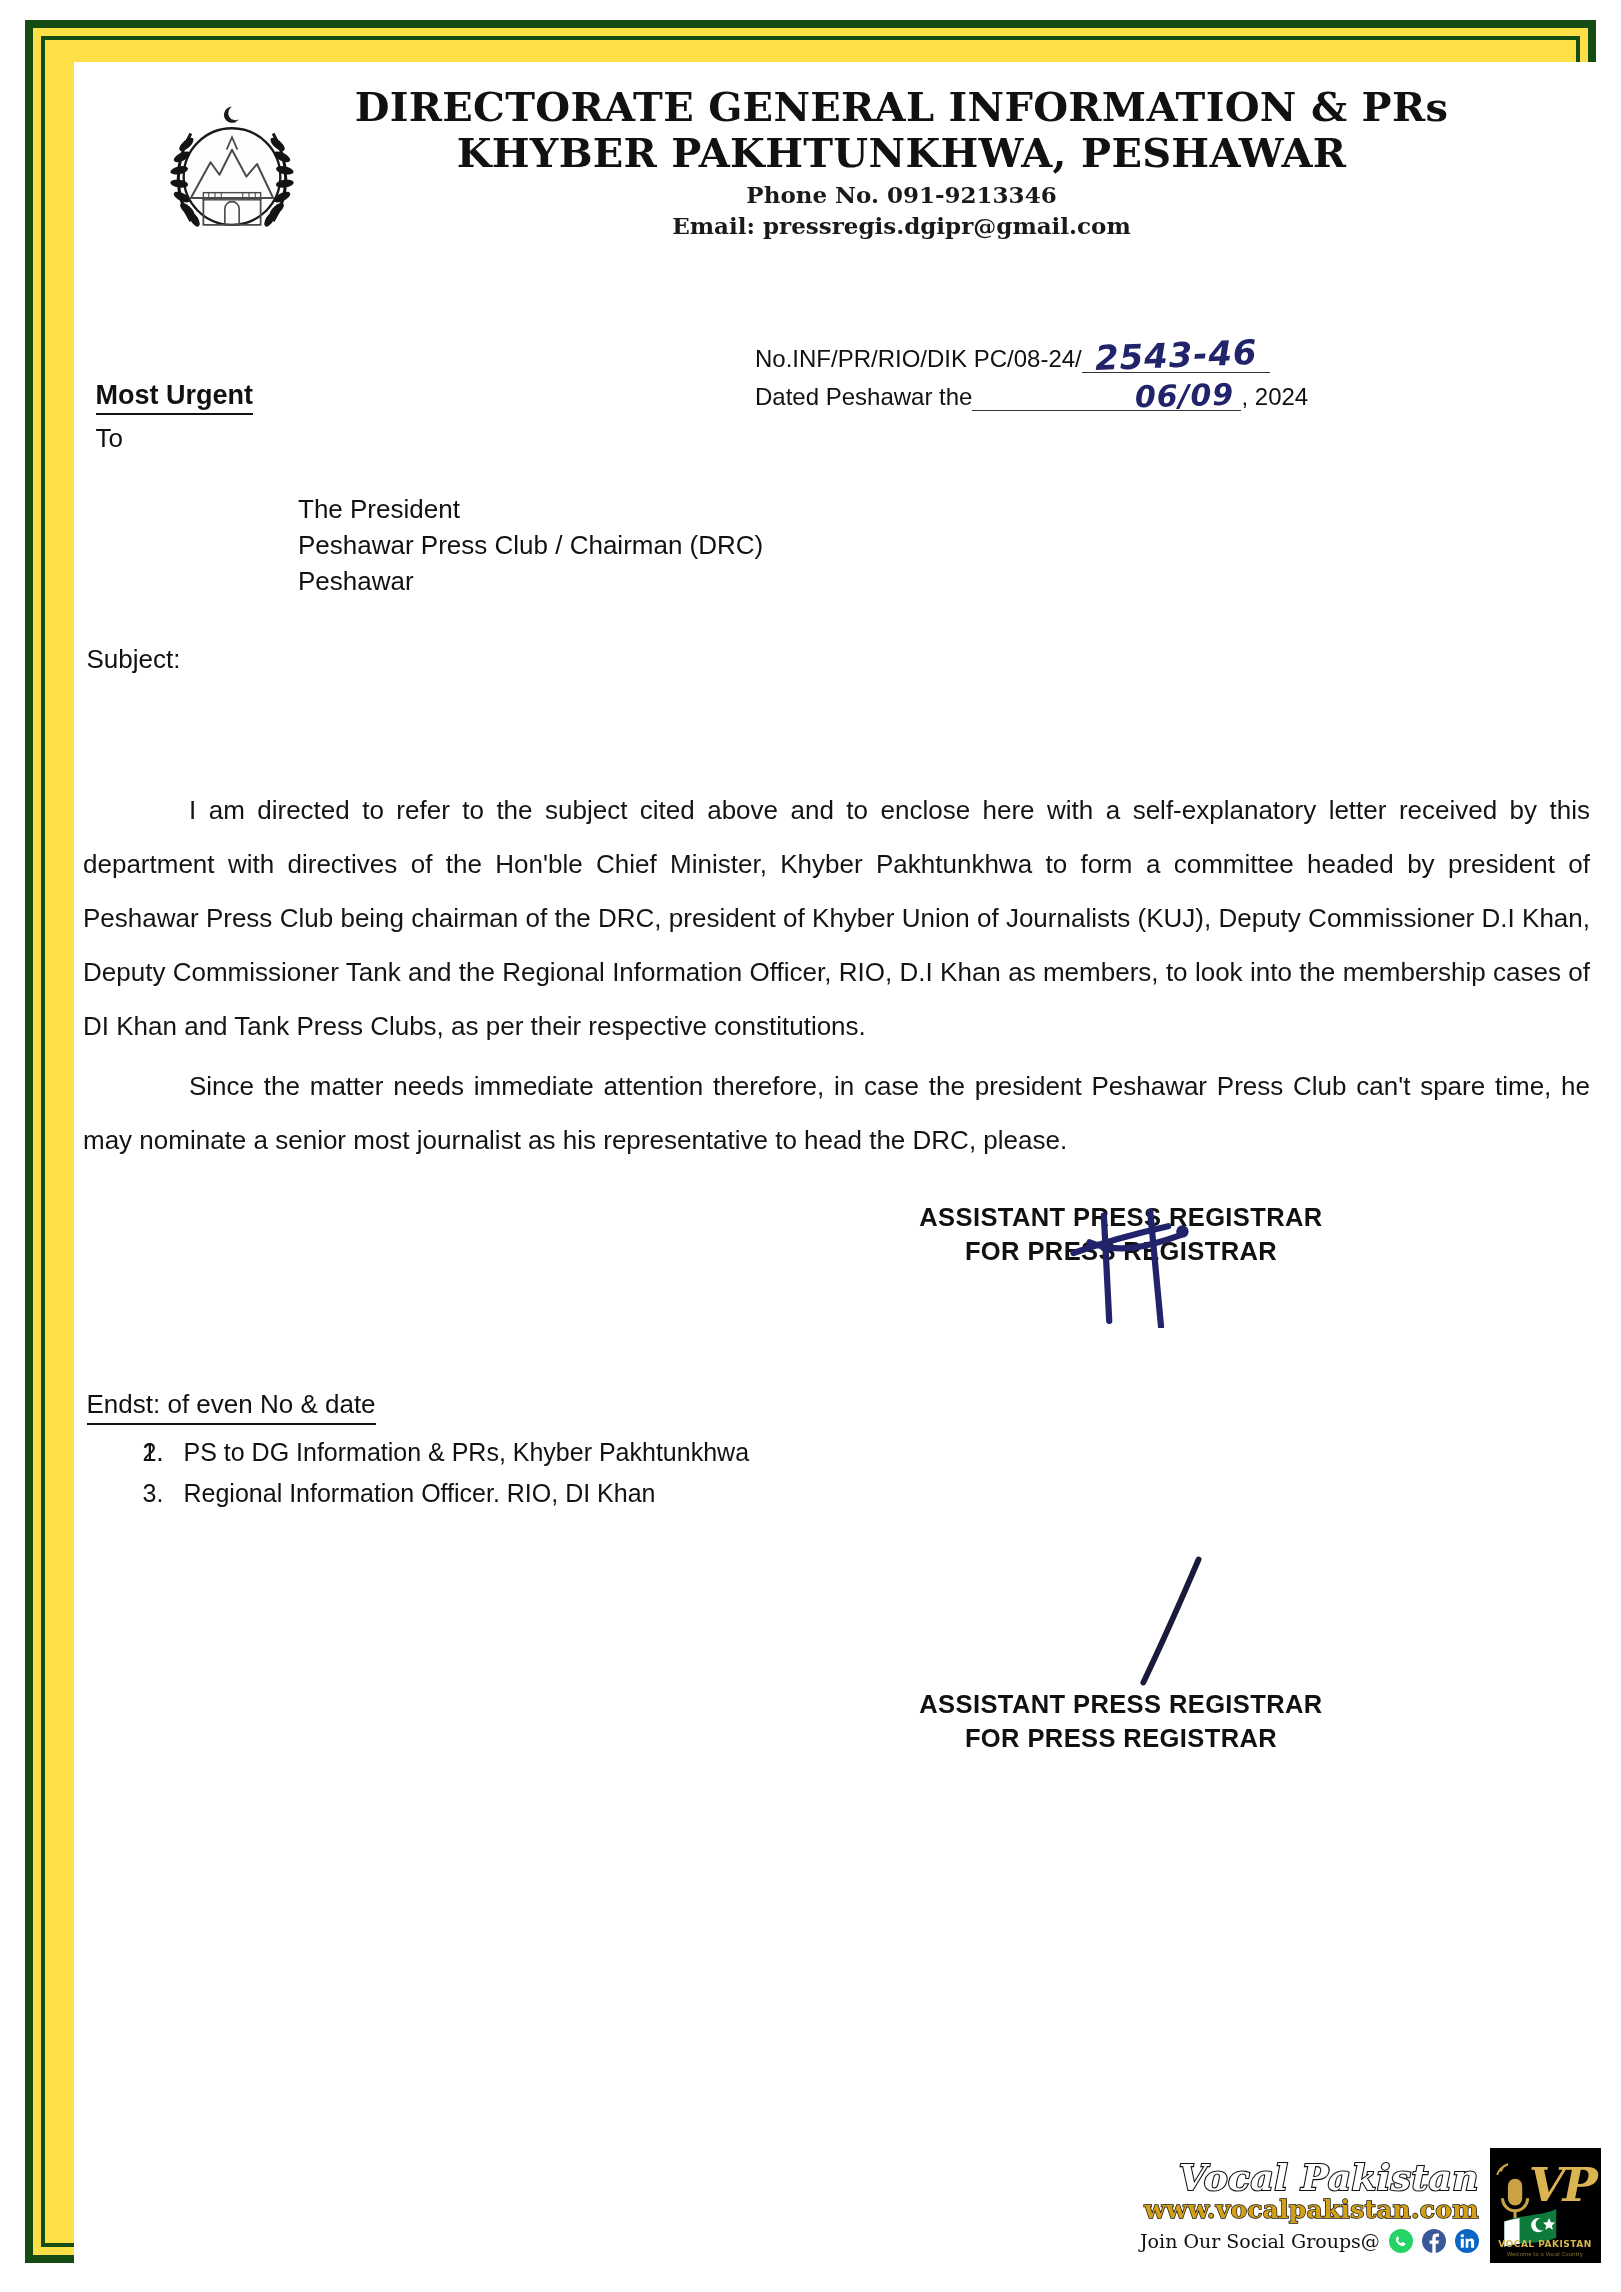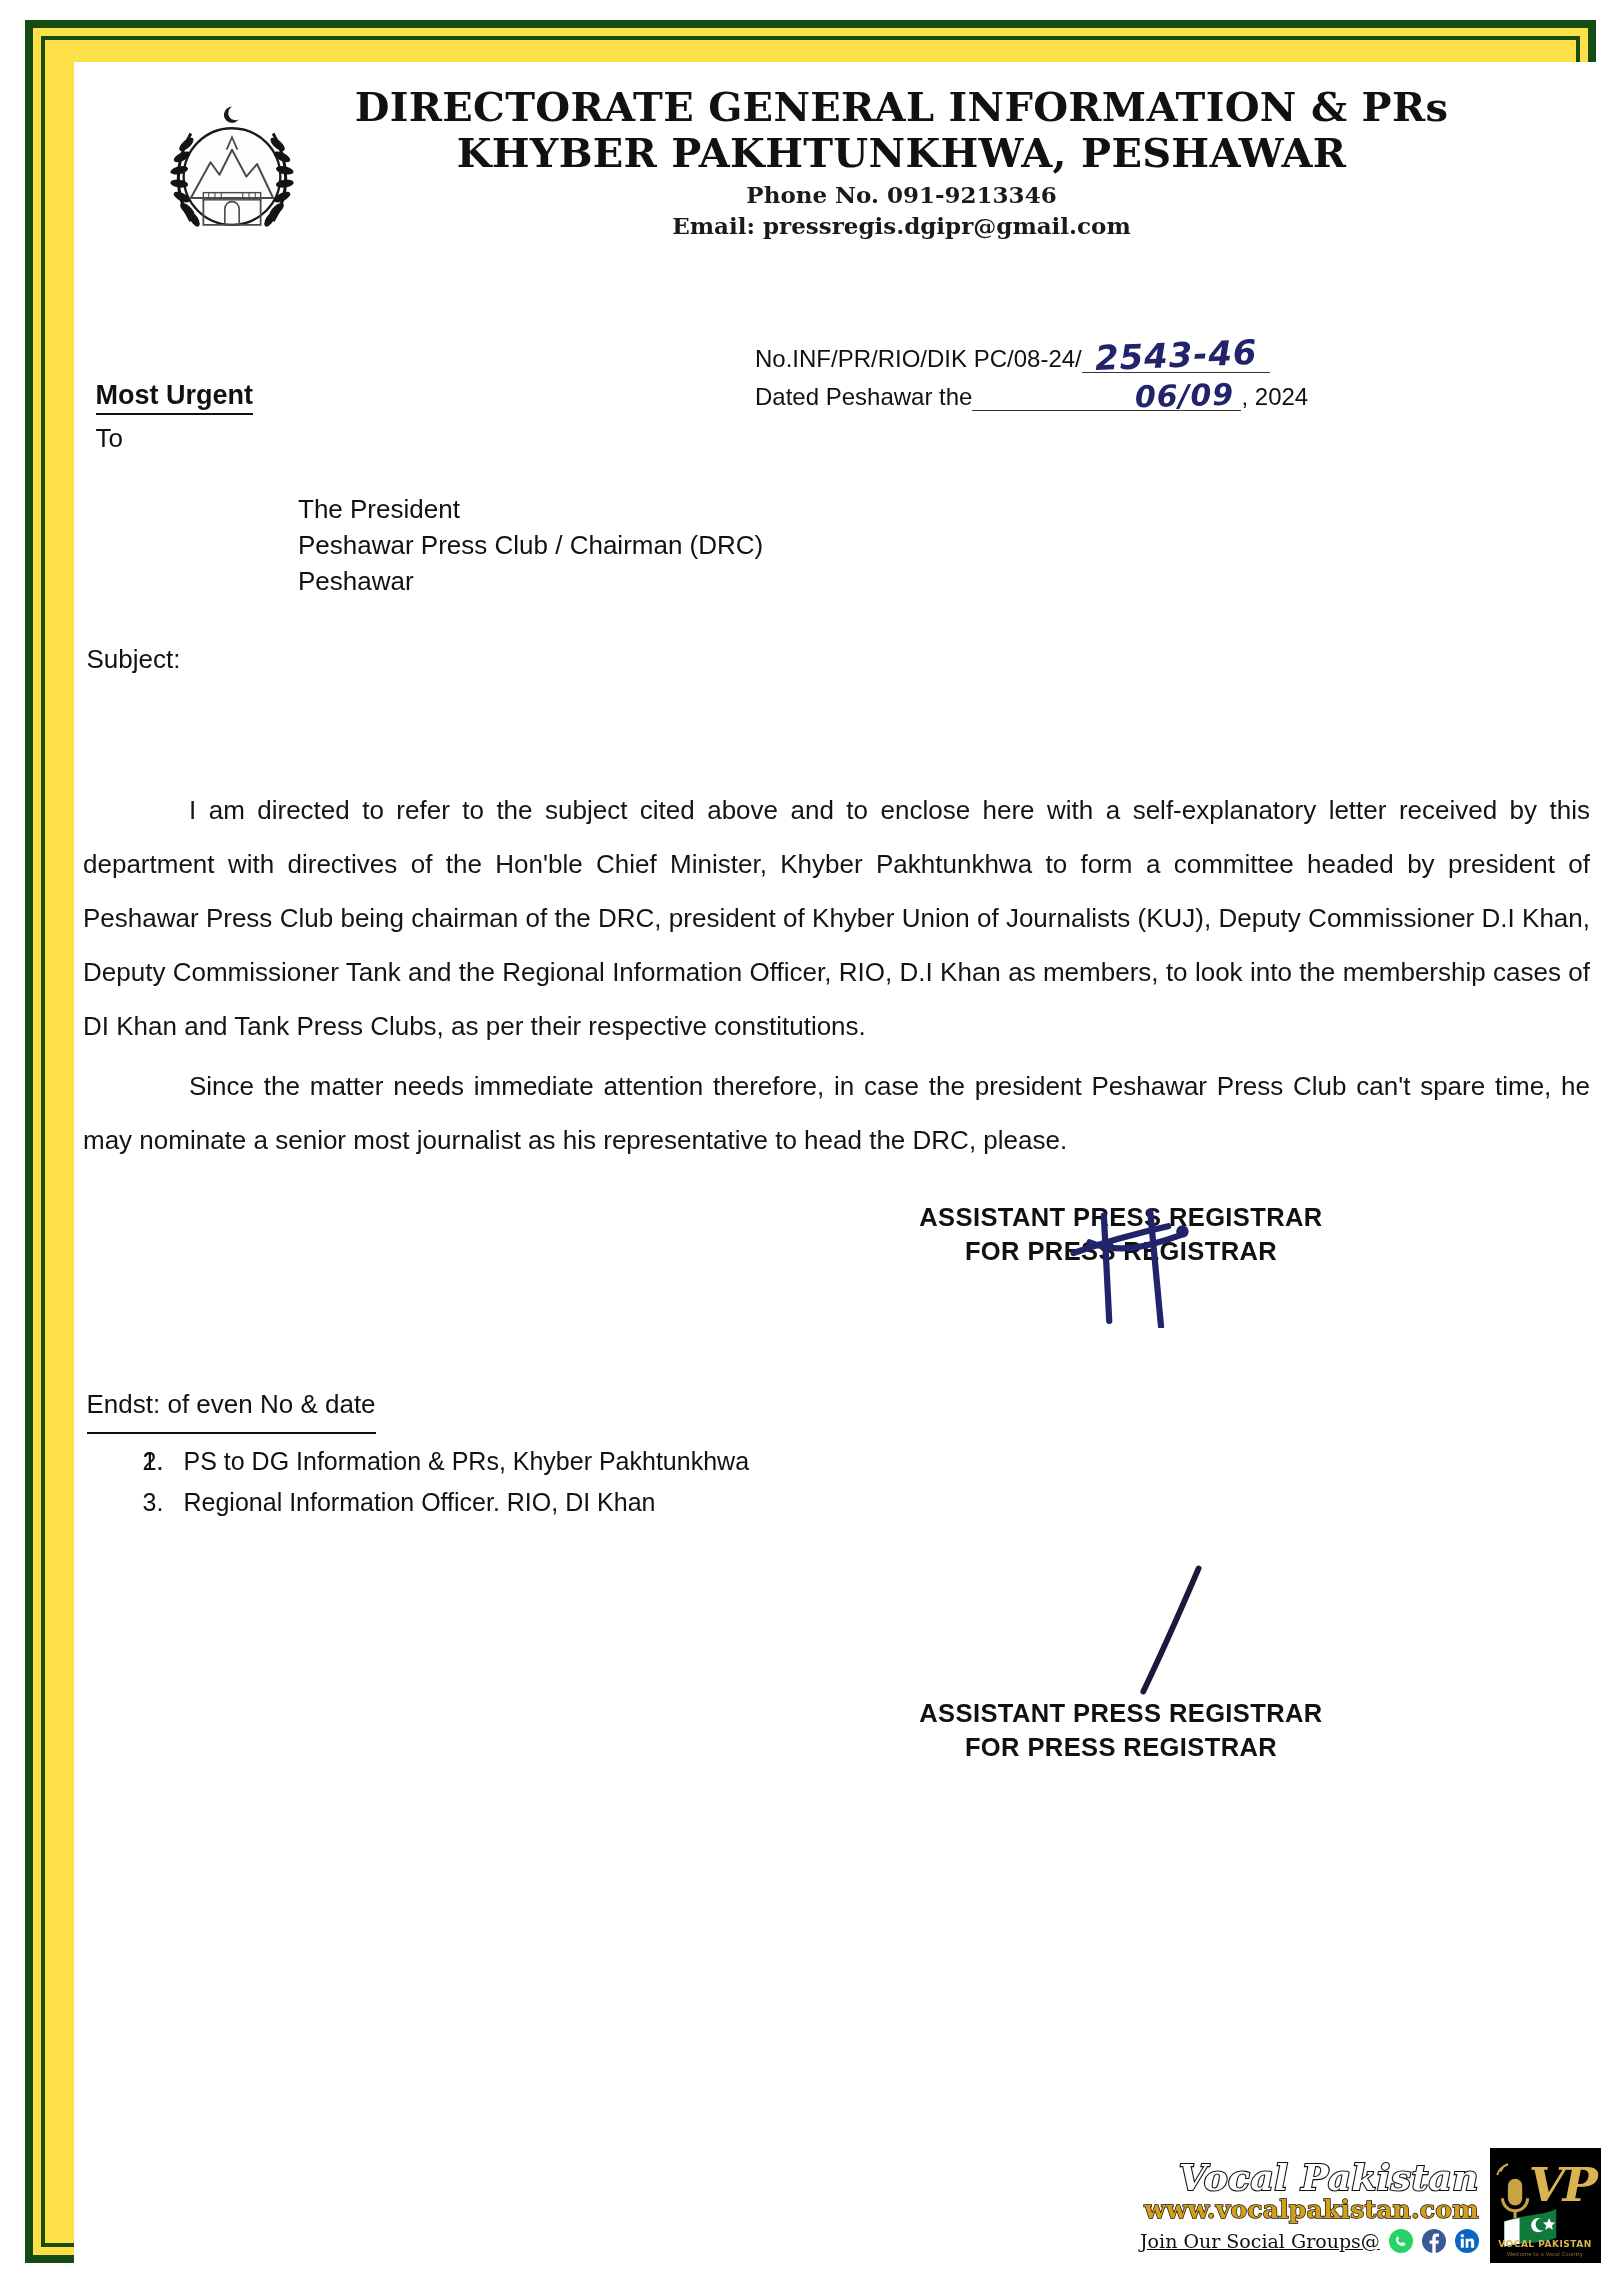--- a/index.html
+++ b/index.html
@@ -246,21 +246,21 @@
   
   .endst-block {
     margin-top: 9px;
     padding-left: 12.5px;
   }
   .endst-heading {
     display: inline-block;
     font-size: 26px;
     color: #111;
     border-bottom: 2.7px solid #111;
-    padding-bottom: 12px;
+    padding-bottom: 3px;
   }
   .copy-line {
     font-size: 26px;
     color: #111;
     margin-top: 5.4px;
   }
   .copy-list {
     margin-top: 7.2px;
     margin-left: 56px;
     list-style: none;
@@ -344,21 +344,20 @@
     letter-spacing: 0.2px;
     line-height: 1.15;
     margin-top: 1.8px;
     white-space: nowrap;
   }
   .brand-social {
     display: flex;
     align-items: center;
     gap: 9px;
     margin-top: 3.6px;
-    text-decoration: underline;
   }
   .brand-social-label {
     font-family: "DejaVu Serif", serif;
     font-size: 19px;
     color: #111111;
     white-space: nowrap;
   }
   .si {
     width: 24px;
     height: 24px;

